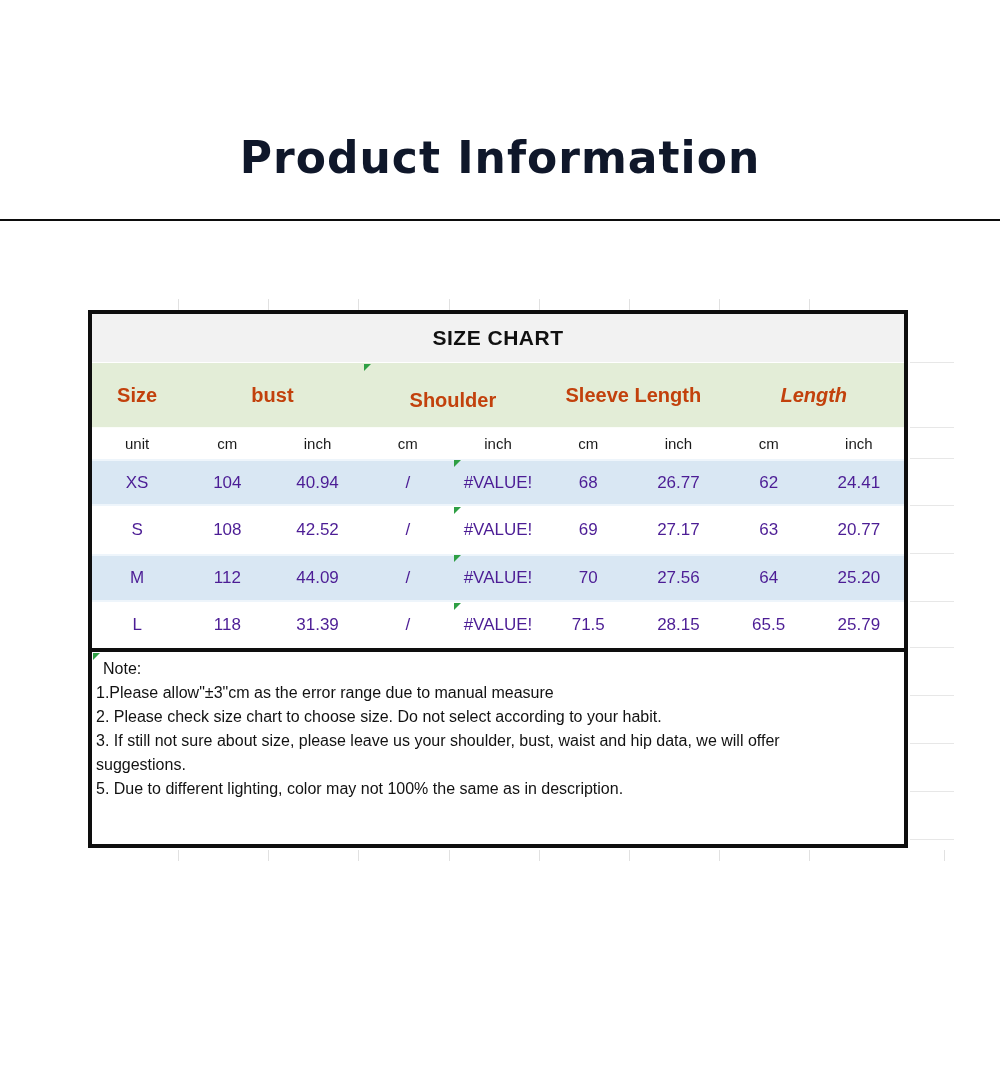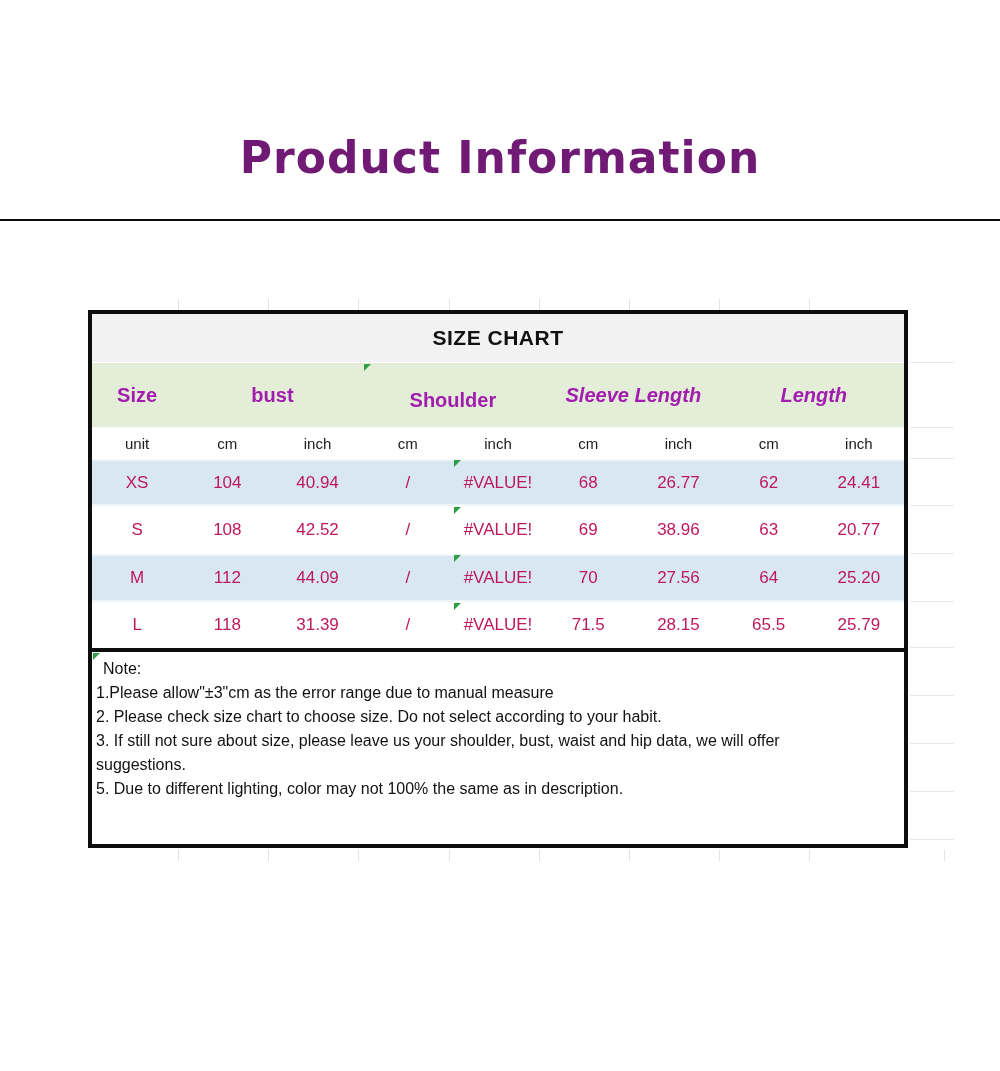--- a/index.html
+++ b/index.html
@@ -16,21 +16,21 @@
   .page-title {
     position: absolute;
     top: 132px;
     left: 0;
     width: 100%;
     text-align: center;
     font-family: "DejaVu Sans", sans-serif;
     font-size: 44px;
     font-weight: 700;
     letter-spacing: 1px;
-    color: #701a75;
+    color: #0f172a;
   }
   .divider {
     position: absolute;
     top: 219px;
     left: 0;
     width: 1000px;
     height: 2px;
     background: #0c0c0c;
   }
   
@@ -68,40 +68,40 @@
     font-weight: bold;
     letter-spacing: 0.5px;
     color: #111111;
   }
   .group-row {
     height: 65px;
     background: #e3edd7;
     border-bottom: 1px solid #fbfdf9;
     font-size: 20px;
     font-weight: bold;
-    color: #a21caf;
+    color: #c2410c;
   }
   .gc1 { grid-column: 1 / 2; }
   .gc23 { grid-column: 2 / 4; }
   .gc45 { grid-column: 4 / 6; }
-  .gc67 { grid-column: 6 / 8; font-style: italic; }
+  .gc67 { grid-column: 6 / 8; }
   .gc89 { grid-column: 8 / 10; font-style: italic; }
   .shoulder-low { transform: translateY(5px); }
 
   .unit-row {
     height: 31px;
     background: #ffffff;
     font-size: 15px;
     color: #1a1a1a;
   }
   .data-row {
     height: 48px;
     background: #ffffff;
     font-size: 17px;
-    color: #be185d;
+    color: #4c1d95;
   }
   .data-row.h47 { height: 47px; }
   .data-row.h46 { height: 46px; }
   .data-row.blue {
     background: #d9e7f3;
     box-shadow: inset 0 2px 0 #eef5fb, inset 0 -2px 0 #eef5fb;
   }
 
   .notes {
     position: relative;
@@ -204,21 +204,21 @@
       <div class="err-tri err-col5"></div>
     </div>
 
     <div class="trow data-row">
       <div class="cell">S</div>
       <div class="cell">108</div>
       <div class="cell">42.52</div>
       <div class="cell">/</div>
       <div class="cell">#VALUE!</div>
       <div class="cell">69</div>
-      <div class="cell">38.96</div>
+      <div class="cell">27.17</div>
       <div class="cell">63</div>
       <div class="cell">20.77</div>
       <div class="err-tri err-col5"></div>
     </div>
 
     <div class="trow data-row blue">
       <div class="cell">M</div>
       <div class="cell">112</div>
       <div class="cell">44.09</div>
       <div class="cell">/</div>

